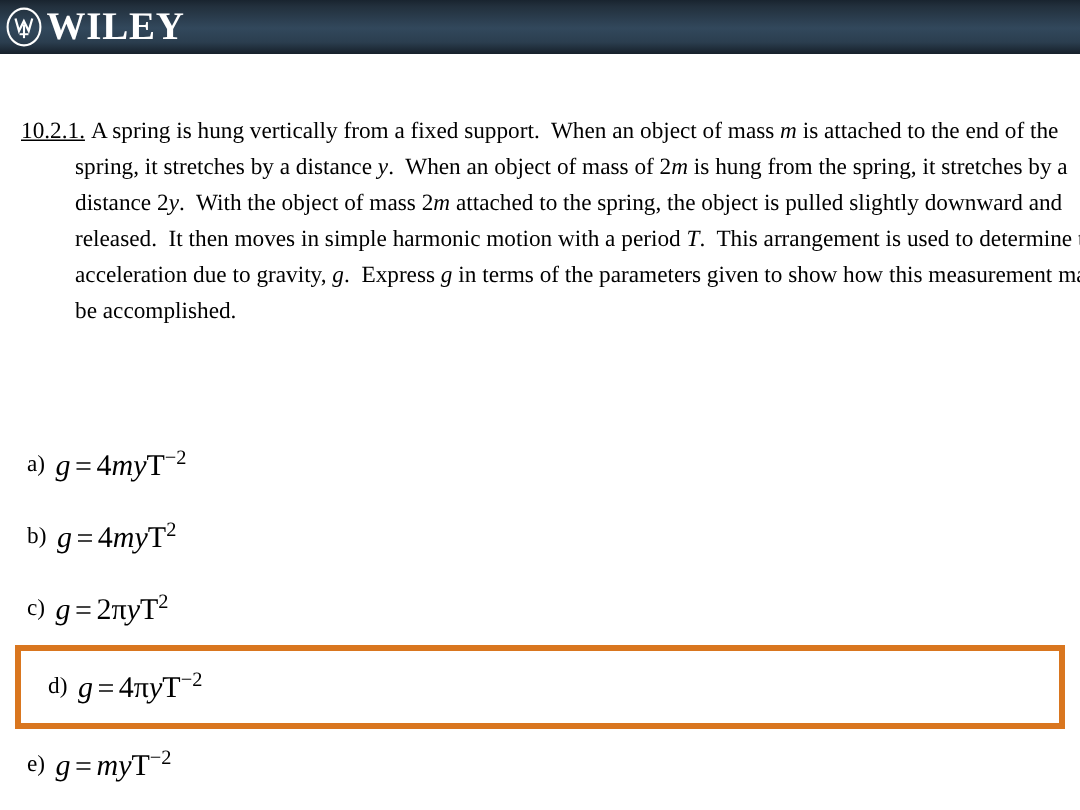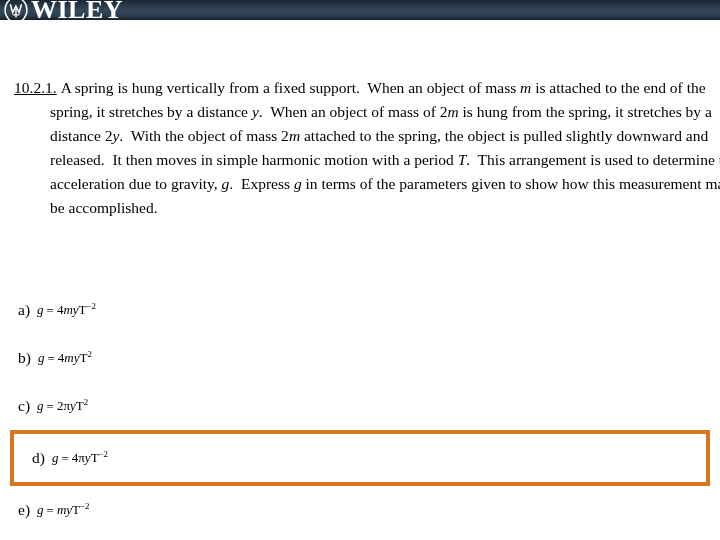--- a/index.html
+++ b/index.html
@@ -14,21 +14,21 @@
     overflow: hidden;
     position: relative;
   }
 
   
   .header {
     position: absolute;
     left: 0;
     top: 0;
     width: 720px;
-    height: 20px;
+    height: 36px;
     background: linear-gradient(to bottom,
                 #19242f 0%,
                 #22303d 12%,
                 #32485c 52%,
                 #2b3e4f 78%,
                 #16202a 100%);
     display: flex;
     align-items: center;
     overflow: hidden;
   }
@@ -99,21 +99,21 @@
     height: 56px;
     box-sizing: border-box;
     background: #ffffff;
   }
   .option-label {
     font-size: 15.5px;
     padding-right: 7px;
     white-space: nowrap;
   }
   .formula {
-    font-size: 13px;
+    font-size: 20px;
     white-space: nowrap;
   }
   .formula .it {
     font-style: italic;
   }
   .formula .up {
     font-style: normal;
   }
   .formula sup {
     font-size: 0.68em;

